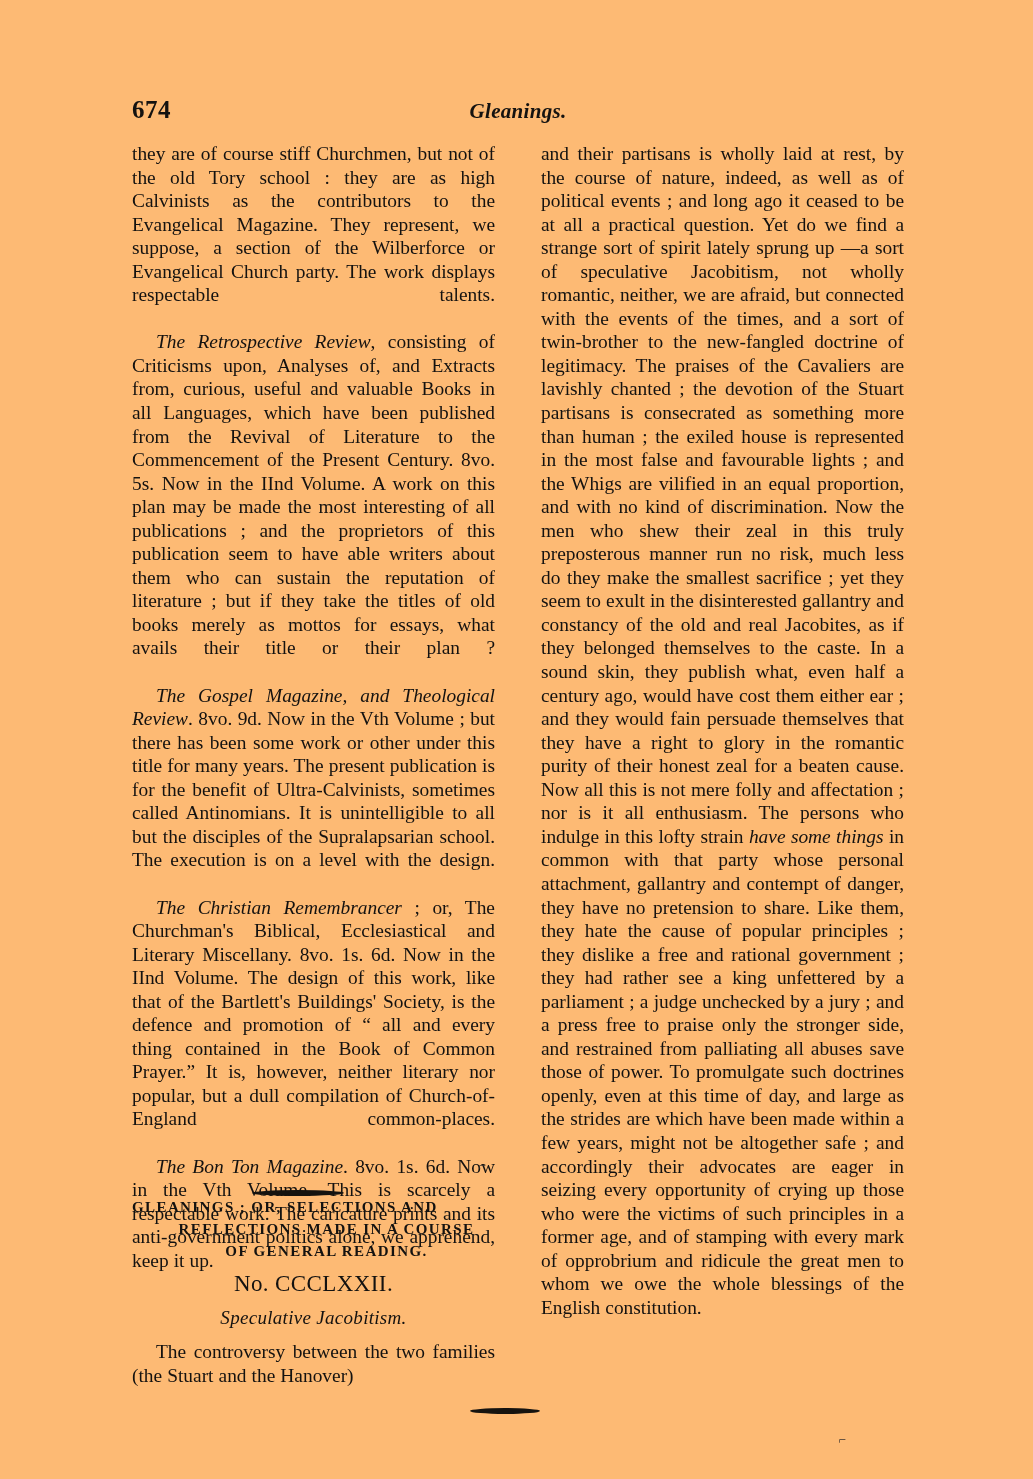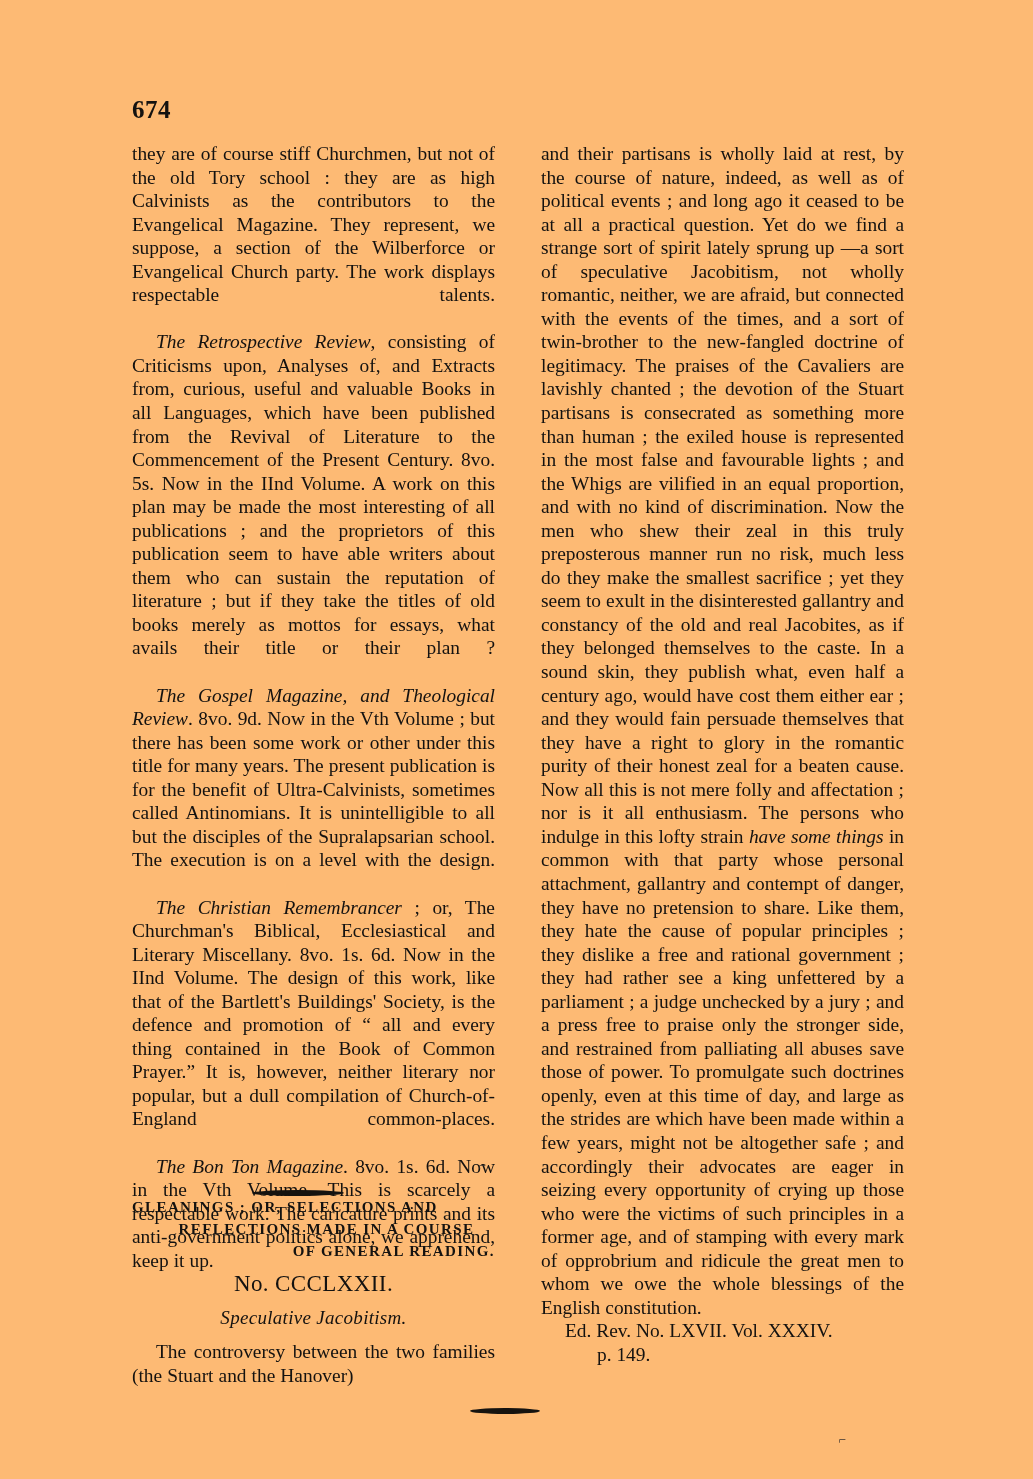--- a/index.html
+++ b/index.html
@@ -116,21 +116,21 @@
     font-size: 15px;
     line-height: 22px;
     font-weight: bold;
     letter-spacing: 1.4px;
     font-variant: small-caps;
     text-transform: uppercase;
     white-space: nowrap;
   }
   #heading-line-1 { text-align: left; }
   #heading-line-2 { text-align: center; padding-left: 26px; }
-  #heading-line-3 { text-align: right; padding-left: 26px; }
+  #heading-line-3 { text-align: center; padding-left: 26px; }
 
   #issue-number {
     margin-top: 7px;
     text-align: center;
     font-size: 23px;
     line-height: 30px;
     letter-spacing: .4px;
   }
   #article-title {
     margin-top: 5px;
@@ -168,20 +168,21 @@
     user-select: none;
   }
 </style>
 </head>
 <body>
 
 <div id="page">
 
   <div id="running-head">
     <span id="folio">674</span>
+    <span id="head-title">Gleanings.</span>
   </div>
 
   <div id="columns">
 
     <div class="column" id="col-left">
 
       <p class="para">
         <span>they are of course stiff Churchmen, but not of the old Tory school : they are as high Calvinists as the contributors to the Evangelical Magazine. They represent, we suppose, a section of the Wilberforce or Evangelical Church party. The work displays respectable talents.</span>
       </p>
 
@@ -202,24 +203,20 @@
       </p>
 
     </div>
 
     <div class="column" id="col-right">
 
       <p class="para noflush">
         <span>and their partisans is wholly laid at rest, by the course of nature, indeed, as well as of political events ; and long ago it ceased to be at all a practical question. Yet do we find a strange sort of spirit lately sprung up —a sort of speculative Jacobitism, not wholly romantic, neither, we are afraid, but connected with the events of the times, and a sort of twin-brother to the new-fangled doctrine of legitimacy. The praises of the Cavaliers are lavishly chanted ; the devotion of the Stuart partisans is consecrated as something more than human ; the exiled house is represented in the most false and favourable lights ; and the Whigs are vilified in an equal proportion, and with no kind of discrimination. Now the men who shew their zeal in this truly preposterous manner run no risk, much less do they make the smallest sacrifice ; yet they seem to exult in the disinterested gallantry and constancy of the old and real Jacobites, as if they belonged themselves to the caste. In a sound skin, they publish what, even half a century ago, would have cost them either ear ; and they would fain persuade themselves that they have a right to glory in the romantic purity of their honest zeal for a beaten cause. Now all this is not mere folly and affectation ; nor is it all enthusiasm. The persons who indulge in this lofty strain </span><i>have some things</i><span> in common with that party whose personal attachment, gallantry and contempt of danger, they have no pretension to share. Like them, they hate the cause of popular principles ; they dislike a free and rational government ; they had rather see a king unfettered by a parliament ; a judge unchecked by a jury ; and a press free to praise only the stronger side, and restrained from palliating all abuses save those of power. To promulgate such doctrines openly, even at this time of day, and large as the strides are which have been made within a few years, might not be altogether safe ; and accordingly their advocates are eager in seizing every opportunity of crying up those who were the victims of such principles in a former age, and of stamping with every mark of opprobrium and ridicule the great men to whom we owe the whole blessings of the English constitution.</span>
       </p>
 
-      <div id="citation">
-        <div class="cite-line-1">Ed. Rev. No. LXVII. Vol. XXXIV.</div>
-        <div class="cite-line-2">p. 149.</div>
-      </div>
 
     </div>
   </div>
 
   <hr class="rule" id="rule-mid">
 
   <div id="section-heading">
     <div class="smallcaps-line" id="heading-line-1">Gleanings ; or, selections and</div>
     <div class="smallcaps-line" id="heading-line-2">reflections made in a course</div>
     <div class="smallcaps-line" id="heading-line-3">of general reading.</div>

